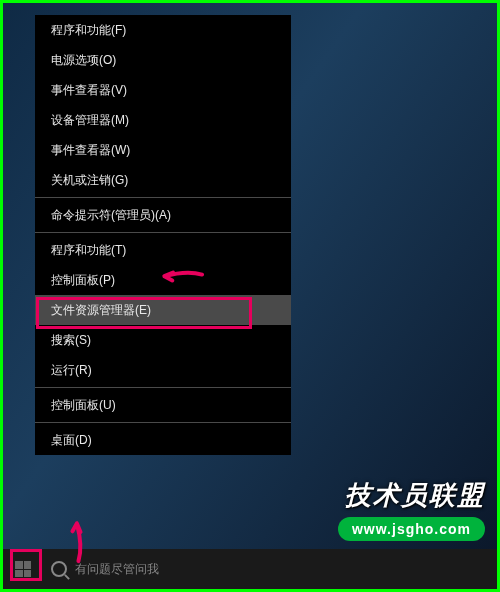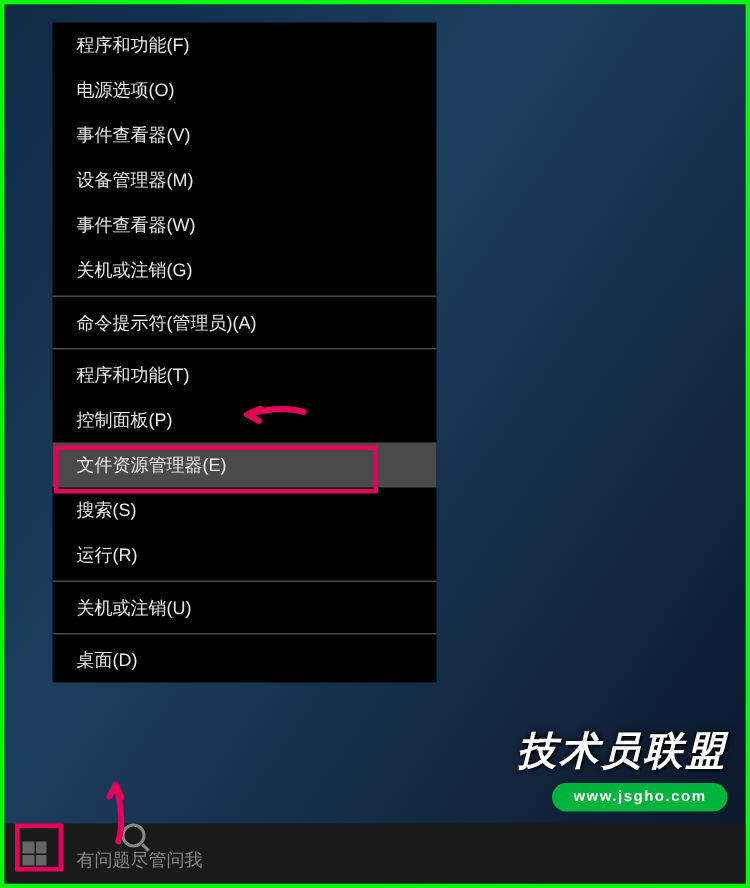--- a/index.html
+++ b/index.html
@@ -110,21 +110,20 @@
     .start-icon span {
       background: #666;
     }
     .search-box {
       display: flex;
       align-items: center;
       height: 40px;
       padding: 0 8px;
       color: #888;
       font-size: 12px;
-      flex-direction: column;
     }
     .search-icon {
       width: 16px;
       height: 16px;
       border: 2px solid #888;
       border-radius: 50%;
       margin-right: 8px;
       position: relative;
     }
     .search-icon::after {
@@ -149,21 +148,21 @@
       font-weight: bold;
       color: #fff;
       font-style: italic;
       letter-spacing: 2px;
       text-shadow: 1px 1px 2px #000, 0 0 4px rgba(0,0,0,0.8);
     }
     .watermark-url {
       display: inline-block;
       background: #00b33c;
       color: #fff;
-      font-size: 10px;
+      font-size: 14px;
       padding: 4px 14px;
       border-radius: 14px;
       margin-top: 4px;
       font-weight: bold;
       letter-spacing: 1px;
     }
   </style>
 </head>
 <body>
 
@@ -203,21 +202,21 @@
       <span>文件资源管理器(E)</span>
     </div>
   <div class="menu-item">
       <span>搜索(S)</span>
     </div>
   <div class="menu-item">
       <span>运行(R)</span>
     </div>
   <div class="menu-separator"></div>
   <div class="menu-item">
-      <span>关机或注销(U)</span>
+      <span>控制面板(U)</span>
     </div>
   <div class="menu-separator"></div>
   <div class="menu-item">
       <span>桌面(D)</span>
     </div>
 </div>
 
 <div class="highlight-box highlight-cmd"></div>
 <div class="highlight-box highlight-start"></div>
 

